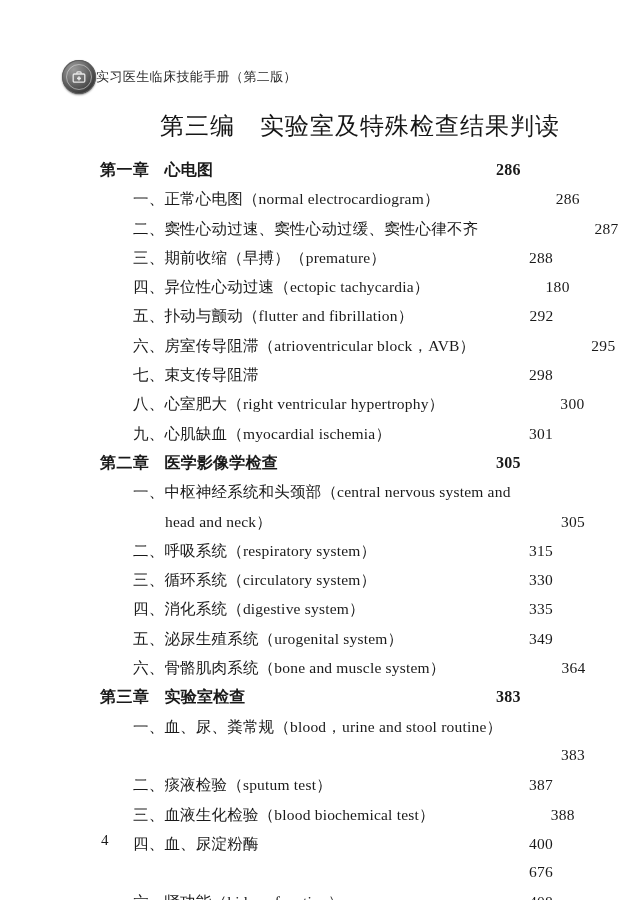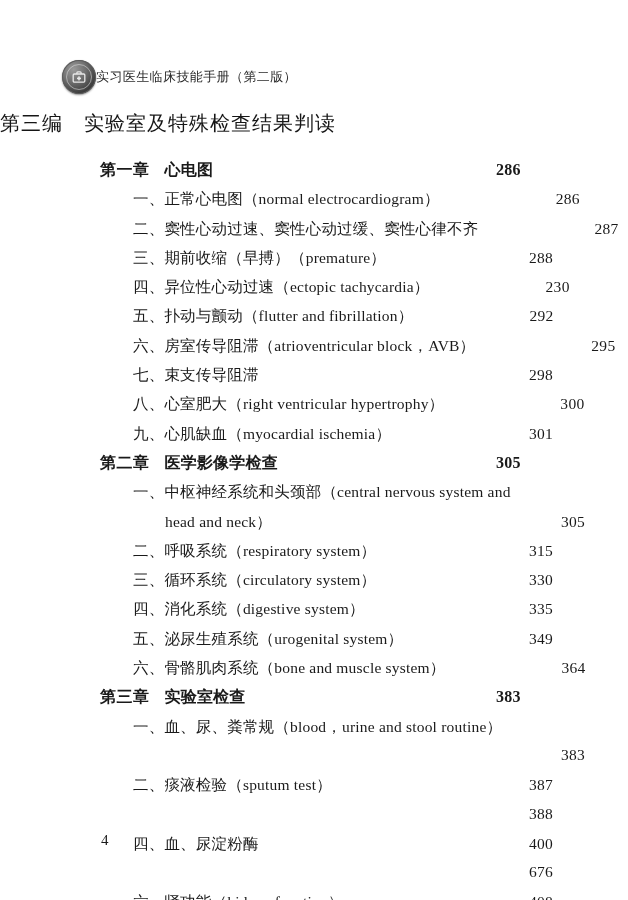--- a/index.html
+++ b/index.html
@@ -52,23 +52,23 @@
     color: #2a2a2a;
     white-space: nowrap;
   }
 
   
   .part-title {
     position: absolute;
     left: 0;
     top: 110px;
     width: 560px;
-    text-align: left;
+    text-align: right;
     font-family: "DejaVu Sans", "Liberation Sans", sans-serif;
-    font-size: 20px;
+    font-size: 24px;
     font-weight: 400;
     color: #161616;
     letter-spacing: 1px;
   }
 
   
   .toc {
     position: absolute;
     left: 100px;
     top: 160px;
@@ -193,21 +193,21 @@
         <span>··························································································</span>
       </span>
       <span class="toc-page">288</span>
     </div>
     <div class="toc-row sub">
       <span class="toc-label">四、异位性心动过速（ectopic tachycardia）</span>
       <span class="gap-m"></span>
       <span class="toc-leader">
         <span>··························································································</span>
       </span>
-      <span class="toc-page">230</span>
+      <span class="toc-page">180</span>
     </div>
     <div class="toc-row sub">
       <span class="toc-label">五、扑动与颤动（flutter and fibrillation）</span>
       <span class="gap-m"></span>
       <span class="toc-leader">
         <span>··························································································</span>
       </span>
       <span class="toc-page">292</span>
     </div>
     <div class="toc-row sub">
@@ -328,20 +328,21 @@
     </div>
     <div class="toc-row sub">
       <span class="toc-label">二、痰液检验（sputum test）</span>
       <span class="gap-l"></span>
       <span class="toc-leader">
         <span>··························································································</span>
       </span>
       <span class="toc-page">387</span>
     </div>
     <div class="toc-row sub">
+      <span class="toc-label">三、血液生化检验（blood biochemical test）</span>
       <span class="gap-m"></span>
       <span class="toc-leader">
         <span>··························································································</span>
       </span>
       <span class="toc-page">388</span>
     </div>
     <div class="toc-row sub">
       <span class="toc-label">四、血、尿淀粉酶</span>
       <span class="gap-s"></span>
       <span class="toc-leader">

